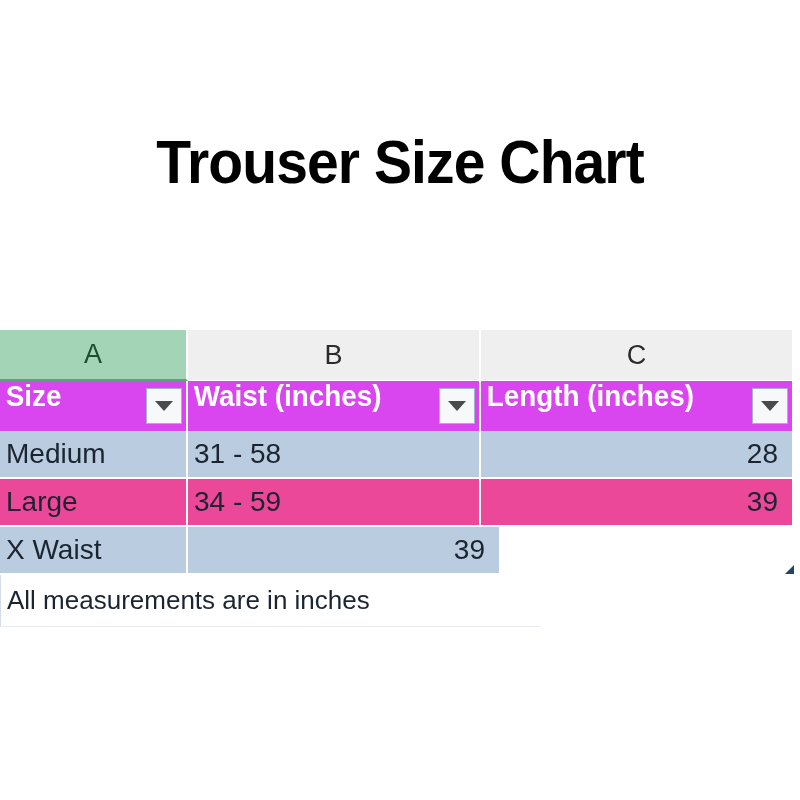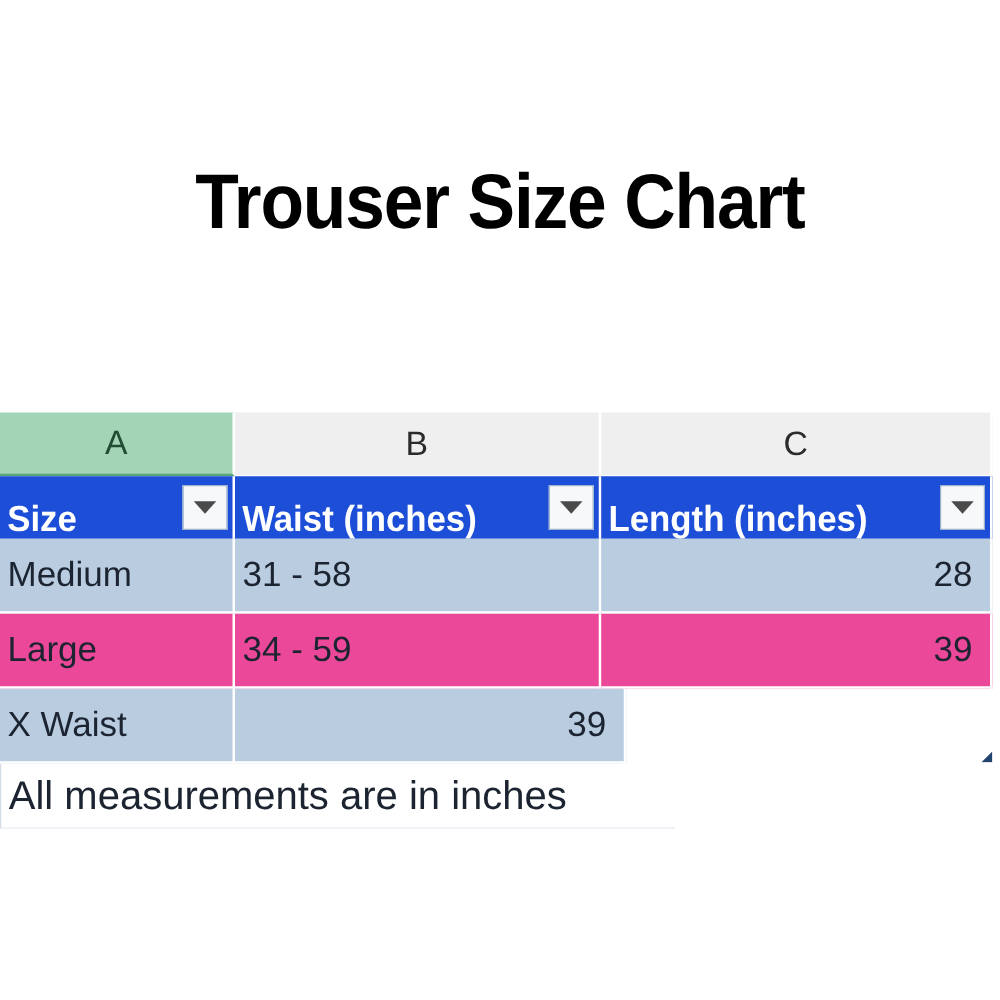--- a/index.html
+++ b/index.html
@@ -74,23 +74,23 @@
   .col-c { width: 313px; }
 
   
   .tbl-header-row {
     display: flex;
     height: 50px;
     box-sizing: border-box;
   }
   .th-cell {
     box-sizing: border-box;
-    background: #1d4ed8;
-    display: flex;
-    align-items: flex-end;
+    background: #d946ef;
+    display: flex;
+    align-items: flex-start;
     position: relative;
     border-right: 2px solid #ffffff;
   }
   .th-label {
     color: #ffffff;
     font-family: "Liberation Sans", sans-serif;
     font-weight: bold;
     font-size: 29px;
     line-height: 30px;
     padding-left: 6px;
@@ -115,21 +115,21 @@
     width: 0;
     height: 0;
     border-left: 9px solid transparent;
     border-right: 9px solid transparent;
     border-top: 10px solid #4a4a4a;
   }
 
   
   .tbl-row {
     display: flex;
-    height: 60px;
+    height: 48px;
     box-sizing: border-box;
     position: relative;
   }
   .tbl-row.band-dark .td-cell { background: #b9cce0; }
   .tbl-row.band-light .td-cell { background: #ec4899; }
 
   .td-cell {
     box-sizing: border-box;
     display: flex;
     align-items: center;
@@ -155,21 +155,21 @@
     box-sizing: border-box;
   }
   .footer-cell {
     box-sizing: border-box;
     width: 540px;
     background: #ffffff;
     display: flex;
     align-items: center;
     padding-left: 6px;
     font-family: "Liberation Sans", sans-serif;
-    font-size: 32px;
+    font-size: 26px;
     color: #1b2430;
     white-space: nowrap;
     border-left: 1px solid #d4dce6;
     border-bottom: 1px solid #e8ecf1;
   }
 
   
   #table-resize-handle {
     position: absolute;
     right: 0px;

